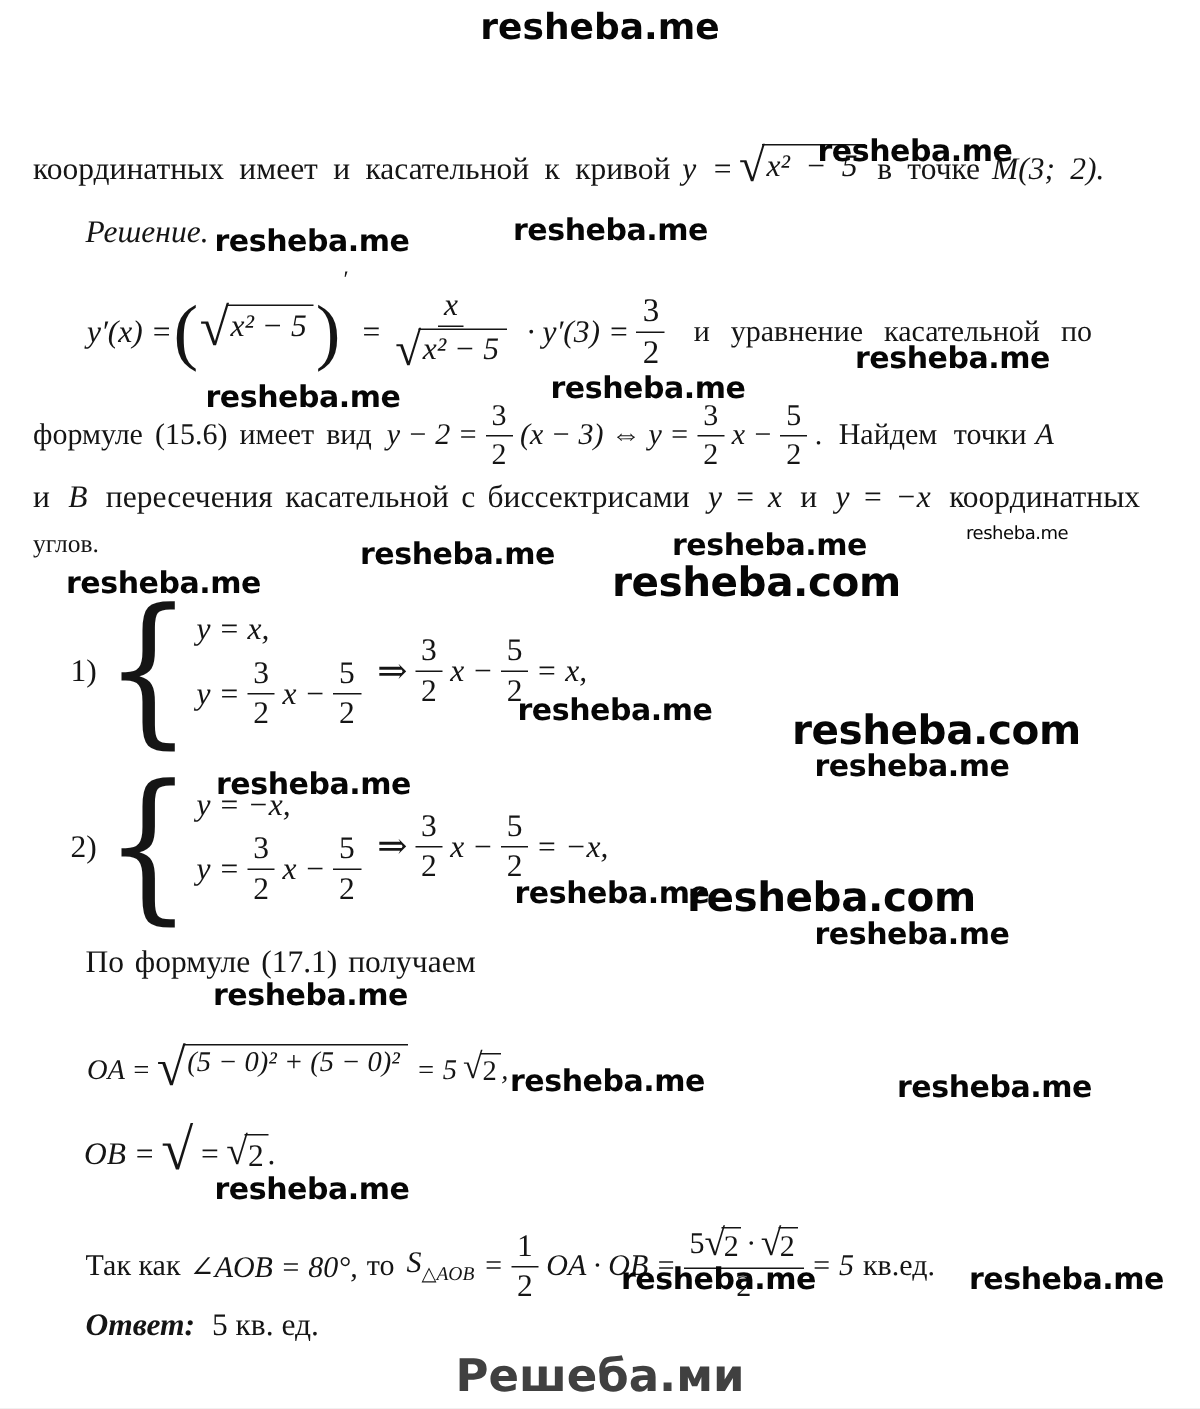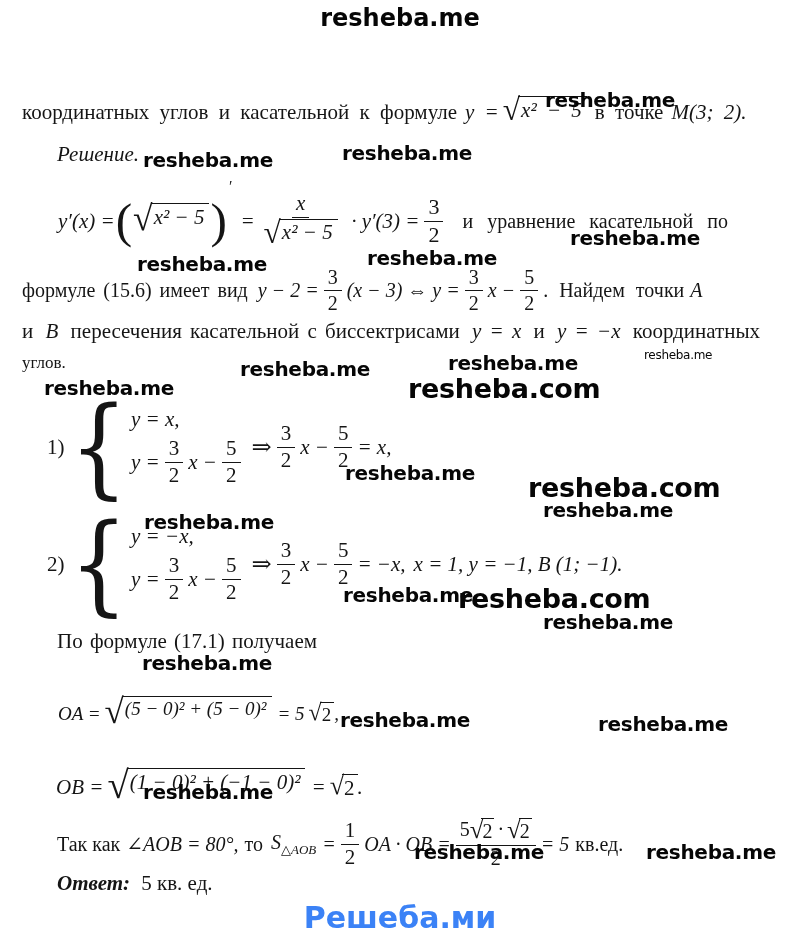--- a/index.html
+++ b/index.html
@@ -28,32 +28,32 @@
   .brace{font-style:normal;font-size:92px;line-height:.8;font-weight:400;margin:0 3px 0 5px;
          font-family:"DejaVu Serif",serif;transform:scaleY(1.18)}
   .col{display:flex;flex-direction:column;align-items:flex-start;gap:5px}
   .ssub{font-size:13px;}
   
   .wm{position:absolute;font-family:"DejaVu Sans","Liberation Sans",sans-serif;font-weight:700;
       color:#060606;letter-spacing:-.3px;line-height:1;white-space:nowrap}
   .wm-title{position:absolute;top:4px;left:0;width:100%;text-align:center;
             font-family:"DejaVu Sans","Liberation Sans",sans-serif;font-weight:700;font-size:24px;color:#060606}
   .wm-footer{position:absolute;top:900px;left:0;width:100%;text-align:center;
-             font-family:"DejaVu Sans","Liberation Sans",sans-serif;font-weight:700;font-size:30px;color:#3b82f6}
+             font-family:"DejaVu Sans","Liberation Sans",sans-serif;font-weight:700;font-size:30px;color:#404040}
 </style>
 </head>
 <body>
 
 <div class="page">
 
   <div class="wm-title">resheba.me</div>
 
 
   <div class="frow ws5" style="left:22px;top:92px;height:40px;font-size:21px">
-    <span class="mu">координатных углов и касательной к формуле</span>
+    <span class="mu">координатных имеет и касательной к кривой</span>
     <span class="mi ml8">y =</span>
     <span class="sqrt ml4">
       <span class="rsign rs150">√</span>
       <span class="rbody mi">x² − 5</span>
     </span>
     <span class="mu ml8">в точке</span>
     <span class="mi ml8">M(3; 2).</span>
   </div>
 
   <div class="row mi" style="left:57px;top:142px;font-size:21px">Решение.</div>
@@ -172,44 +172,42 @@
     <span class="frac">
       <span class="num mu">3</span>
       <span class="den mu">2</span>
     </span>
     <span class="mi">x −</span>
     <span class="frac">
       <span class="num mu">5</span>
       <span class="den mu">2</span>
     </span>
     <span class="mi">= −x,</span>
-    <span class="mi ml8">x = 1, y = −1, B (1; −1).</span>
   </div>
 
   <div class="row mu" style="left:57px;top:629px;font-size:21px;word-spacing:2px">По формуле (17.1) получаем</div>
 
   <div class="frow" style="left:58px;top:681px;height:66px;font-size:19px">
     <span class="mi">OA =</span>
     <span class="sqrt ml4">
       <span class="rsign rs185">√</span>
       <span class="rbody mi">(5 − 0)² + (5 − 0)²</span>
     </span>
     <span class="mi ml6">= 5</span>
     <span class="sqrt ml4">
       <span class="rsign rs125">√</span>
       <span class="rbody mu" style="padding:1px 3px 0 2px">2</span>
     </span>
     <span class="mi">,</span>
   </div>
 
-  <div class="frow" style="left:56px;top:754px;height:66px;font-size:21px">
+  <div class="frow" style="left:56px;top:736px;height:66px;font-size:21px">
     <span class="mi">OB =</span>
     <span class="sqrt ml4">
       <span class="rsign rs185">√</span>
-      <span class="rbody mi">(1 − 0)² + (−1 − 0)²</span>
     </span>
     <span class="mi ml6">=</span>
     <span class="sqrt ml4">
       <span class="rsign rs125">√</span>
       <span class="rbody mu" style="padding:1px 3px 0 2px">2</span>
     </span>
     <span class="mi">.</span>
   </div>
 
   <div class="frow" style="left:57px;top:814px;height:60px;font-size:20px">

